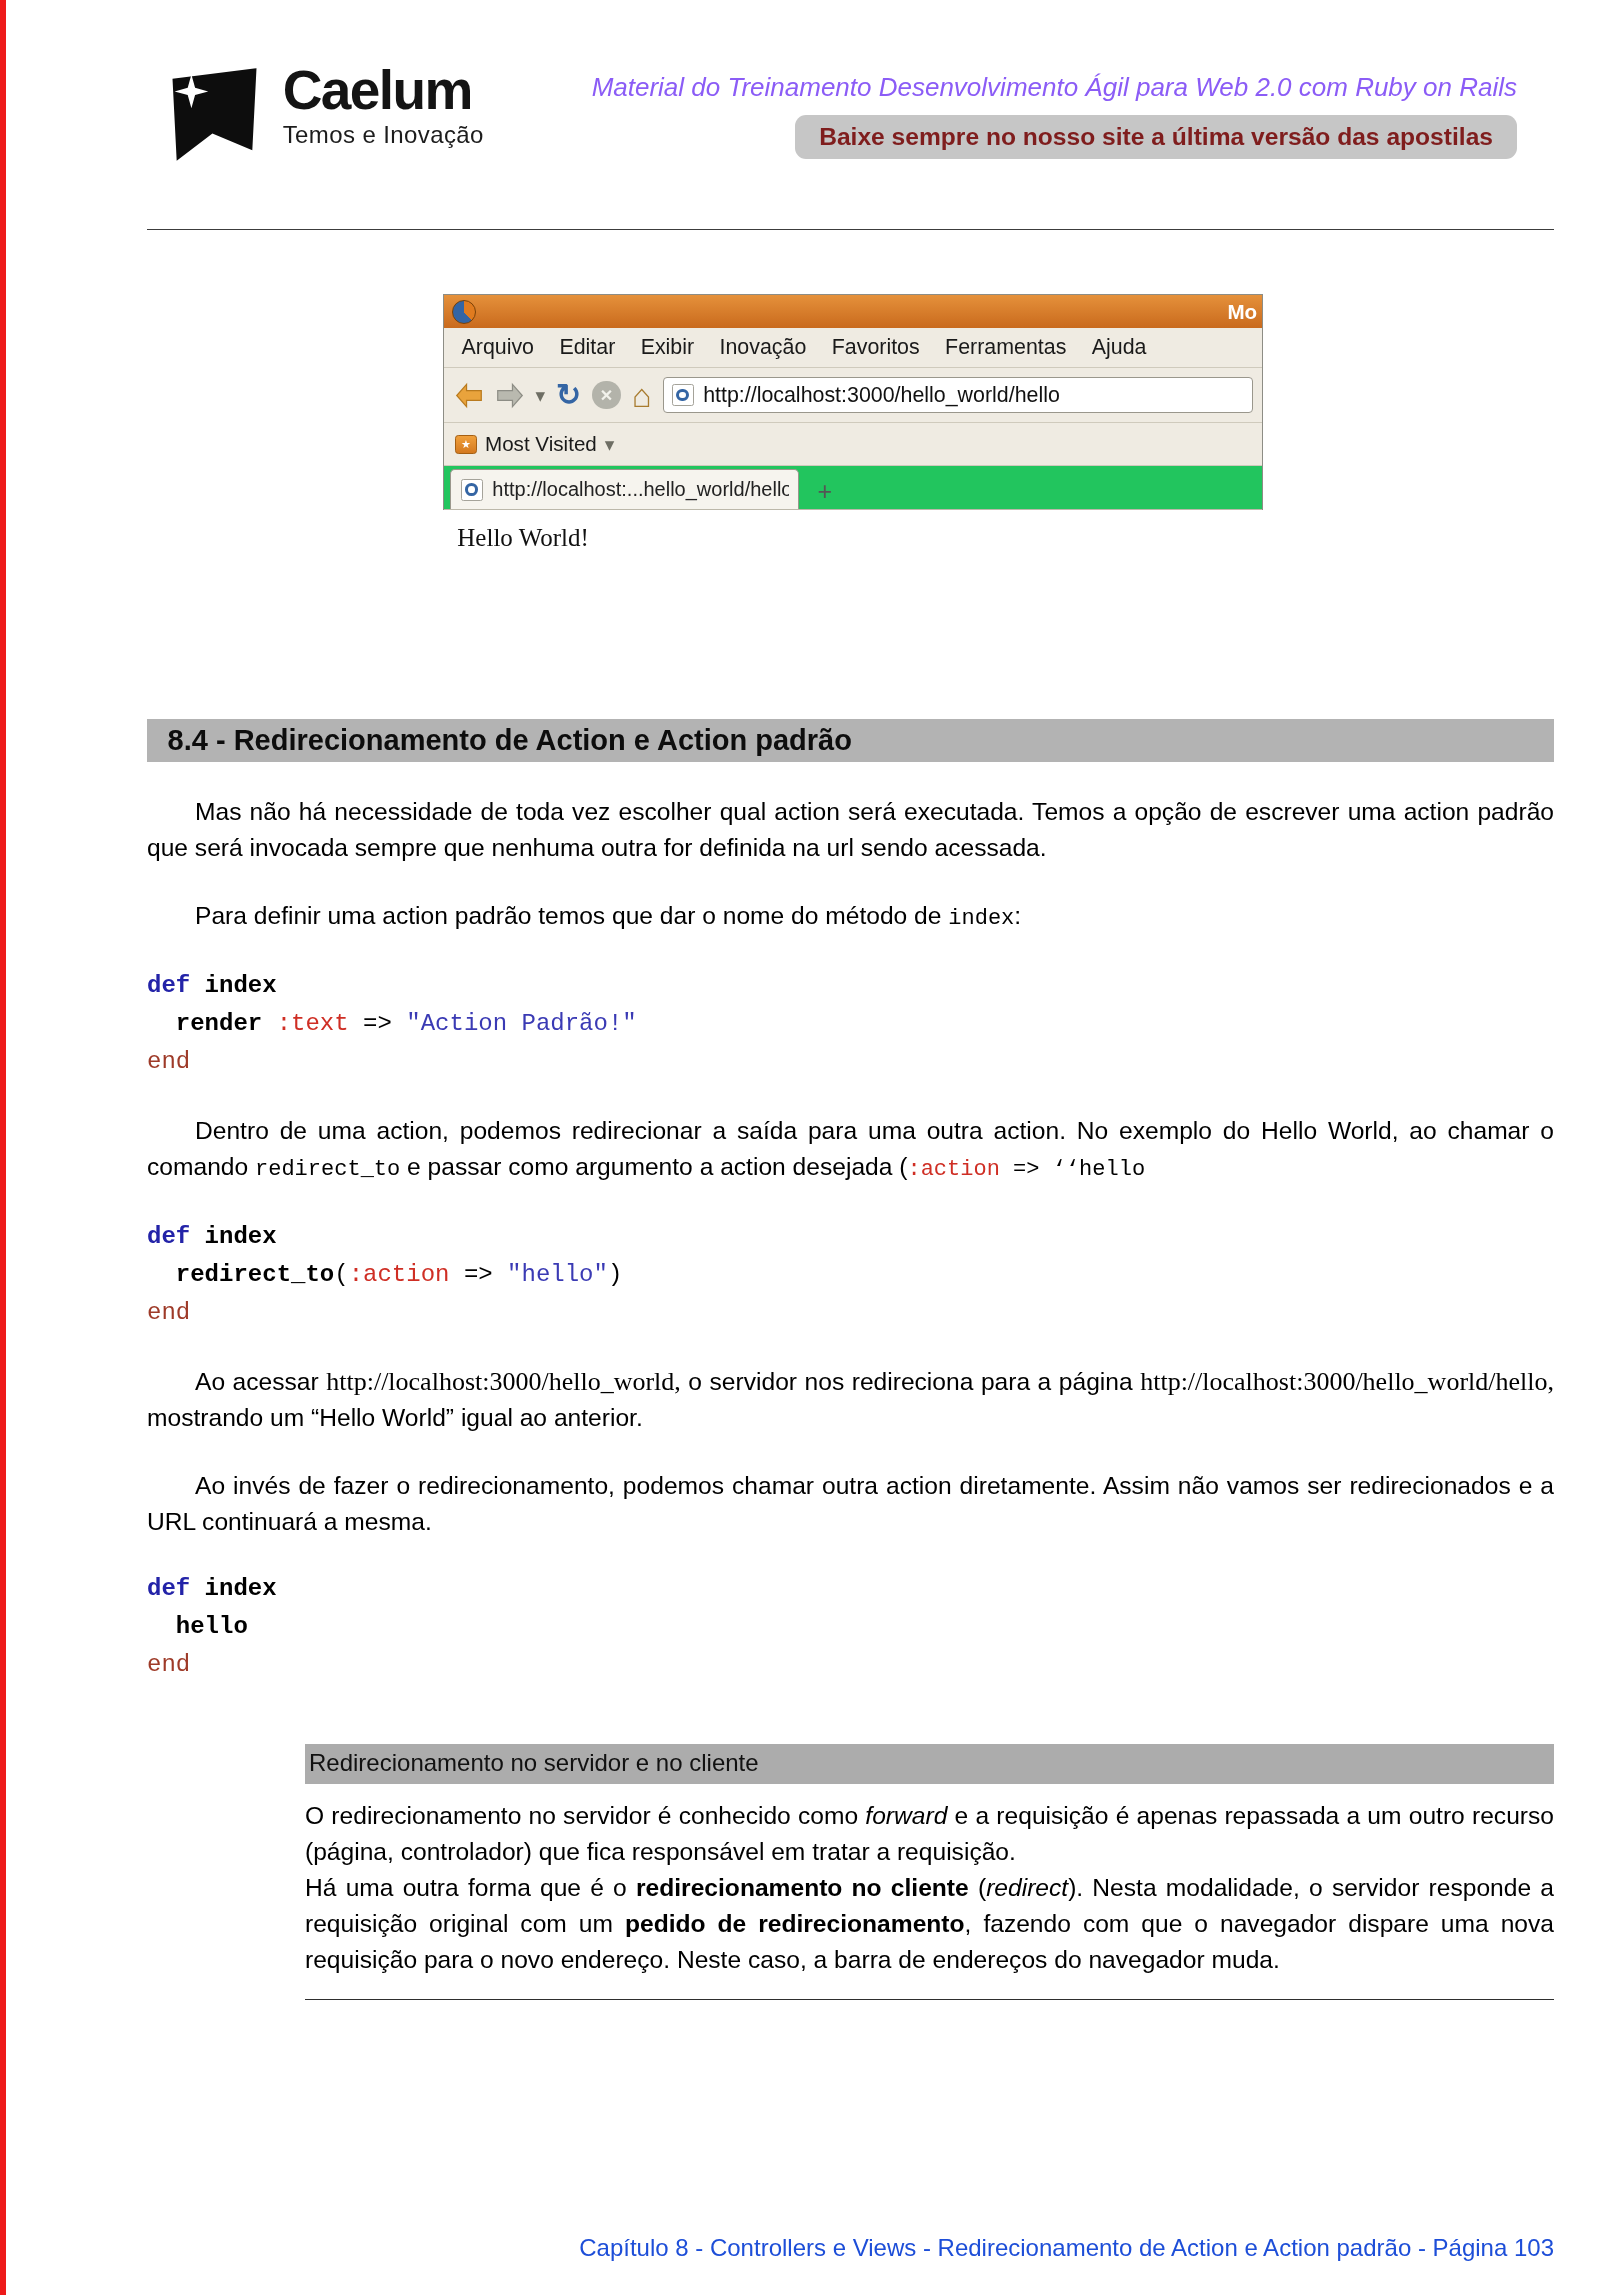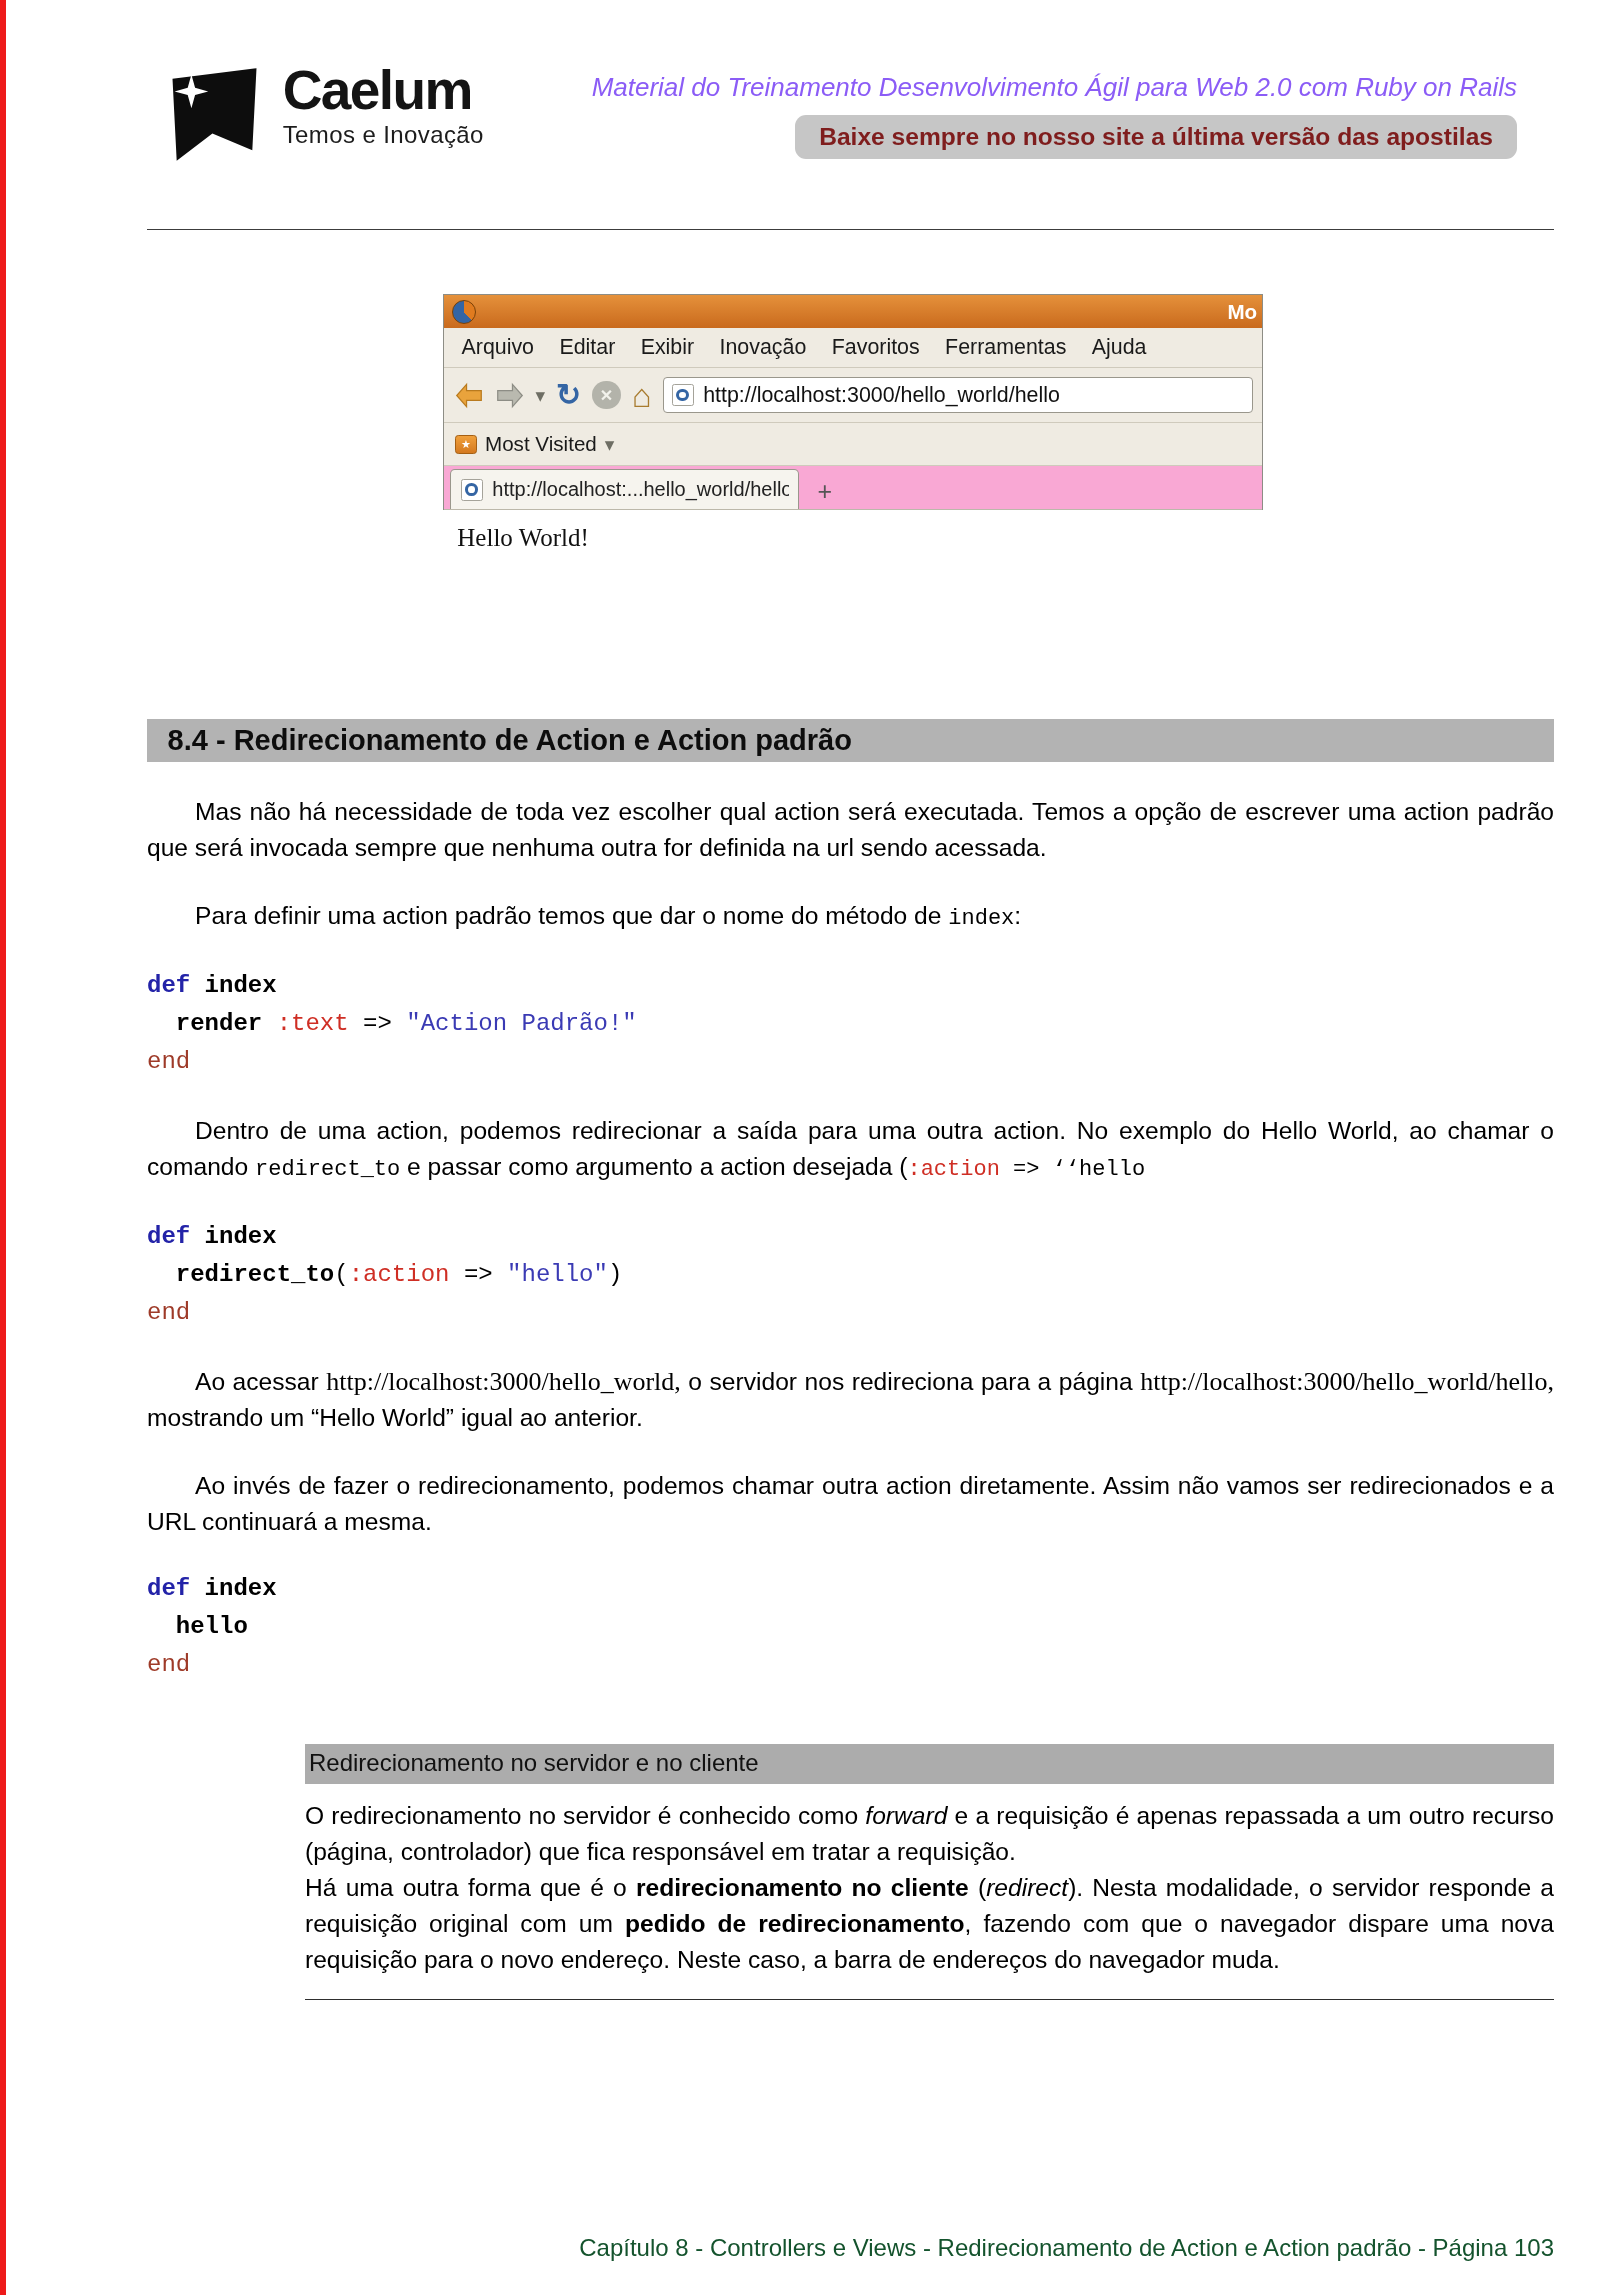--- a/index.html
+++ b/index.html
@@ -37,21 +37,21 @@
   .reload-glyph { color: #3465a4; font-size: 30px; font-weight: bold; line-height: 1; }
   .stop-circle { width: 28.5px; height: 28.5px; border-radius: 50%; background: #b3b3aa; color: #f2f2ec; font-size: 16px; display: flex; align-items: center; justify-content: center; font-weight: bold; }
   .home-glyph { color: #a87b2f; font-size: 33px; line-height: 1; }
   .urlbar { flex: 1; height: 36px; background: #fff; border: 0.8px solid #9a978c; border-radius: 4px; display: flex; align-items: center; padding: 0 8px; gap: 9.5px; min-width: 0; }
   .favicon { width: 22px; height: 22px; background: #fff; border: 0.8px solid #a5a39a; border-radius: 2.4px; display: flex; align-items: center; justify-content: center; flex: 0 0 auto; }
   .favicon-dot { width: 12.7px; height: 12.7px; border: 3.2px solid #3465a4; border-radius: 50%; }
   .url-text { font-size: 21.4px; color: #111; white-space: nowrap; overflow: hidden; }
   .bookmarksbar { height: 43px; background: #efebe2; border-bottom: 0.8px solid #cfcabc; display: flex; align-items: center; gap: 8px; padding: 0 11px; }
   .bm-icon { width: 22px; height: 19px; border-radius: 3.2px; background: linear-gradient(#f0a03c, #d4791f); border: 0.8px solid #a55f12; display: flex; align-items: center; justify-content: center; color: #fff; font-size: 11px; }
   .bm-label { font-size: 20.6px; color: #1a1a1a; }
-  .tabbar { height: 44px; background: #f9a8d4; border-bottom: 0.8px solid #bcb8aa; display: flex; align-items: flex-end; padding: 4.8px 6.3px 0 6.3px; gap: 8px; }
+  .tabbar { height: 44px; background: #22c55e; border-bottom: 0.8px solid #bcb8aa; display: flex; align-items: flex-end; padding: 4.8px 6.3px 0 6.3px; gap: 8px; }
   .tab { height: 40px; width: 349px; background: #f6f4ee; border: 0.8px solid #9a978c; border-bottom: none; border-radius: 4.8px 4.8px 0 0; display: flex; align-items: center; gap: 9.5px; padding: 0 9.5px; }
   .tab-title { font-size: 20px; color: #222; white-space: nowrap; overflow: hidden; }
   .newtab-btn { width: 35px; height: 35px; display: flex; align-items: center; justify-content: center; font-size: 25px; color: #555; }
   .pagearea { background: #fff; padding: 14.3px 0 32px 14.3px; }
   .page-text { font-family: "Liberation Serif", serif; font-size: 25px; color: #111; }
 
   
   .content { position: absolute; left: 147px; top: 719px; width: 1407px; }
   .section-heading { background: #b3b3b3; height: 43px; line-height: 43px; padding-left: 20.6px; font-size: 29px; font-weight: bold; color: #0d0d0d; }
   .para { font-size: 24.6px; line-height: 36px; text-align: justify; text-indent: 48px; margin-top: 32px; }
@@ -68,21 +68,21 @@
   .tk-str { color: #3a3ab4; }
   .tk-end { color: #9e3a28; }
 
   .note-box { margin-top: 60px; margin-left: 158px; width: 1249px; border-bottom: 1.6px solid #2e2e2e; padding-bottom: 20.6px; }
   .note-header { background: #acacac; height: 40px; line-height: 38px; padding-left: 4px; font-size: 24px; color: #111; }
   .note-body { margin-top: 14.3px; font-size: 24.6px; line-height: 36px; text-align: justify; }
   .note-body p { margin: 0; }
   .b { font-weight: bold; }
   .i { font-style: italic; }
 
-  .footer { position: absolute; top: 2234px; right: 69px; font-size: 24px; color: #14532d; white-space: nowrap; }
+  .footer { position: absolute; top: 2234px; right: 69px; font-size: 24px; color: #1d4ed8; white-space: nowrap; }
 </style>
 </head>
 <body>
 
 <div class="page">
   <div class="red-strip"></div>
 
   <div class="header">
     <div class="logo-block">
       <svg class="logo-mark" viewBox="0 0 100 100" aria-hidden="true">

